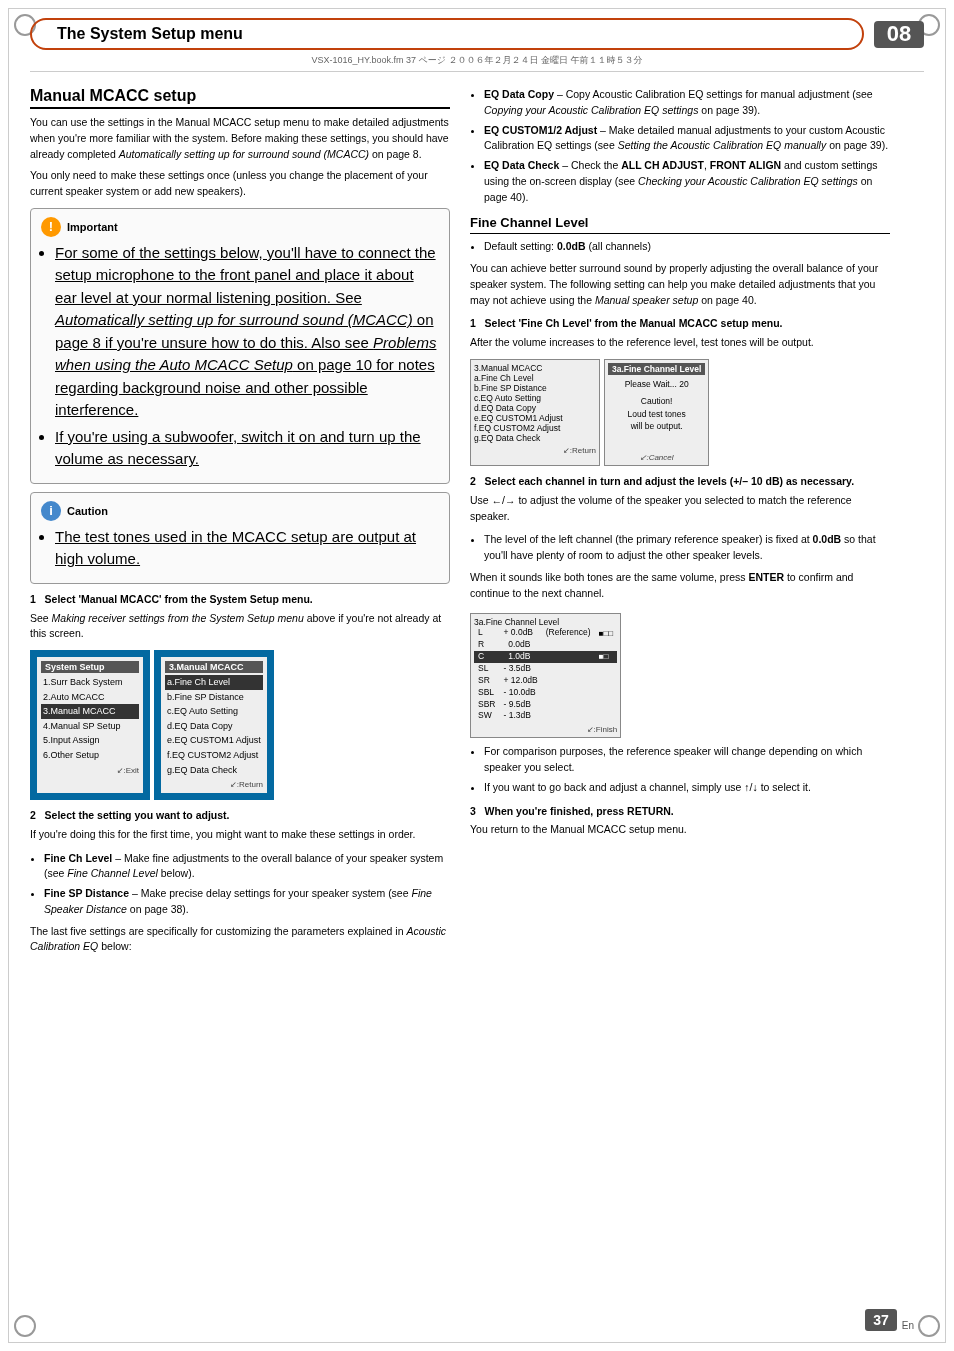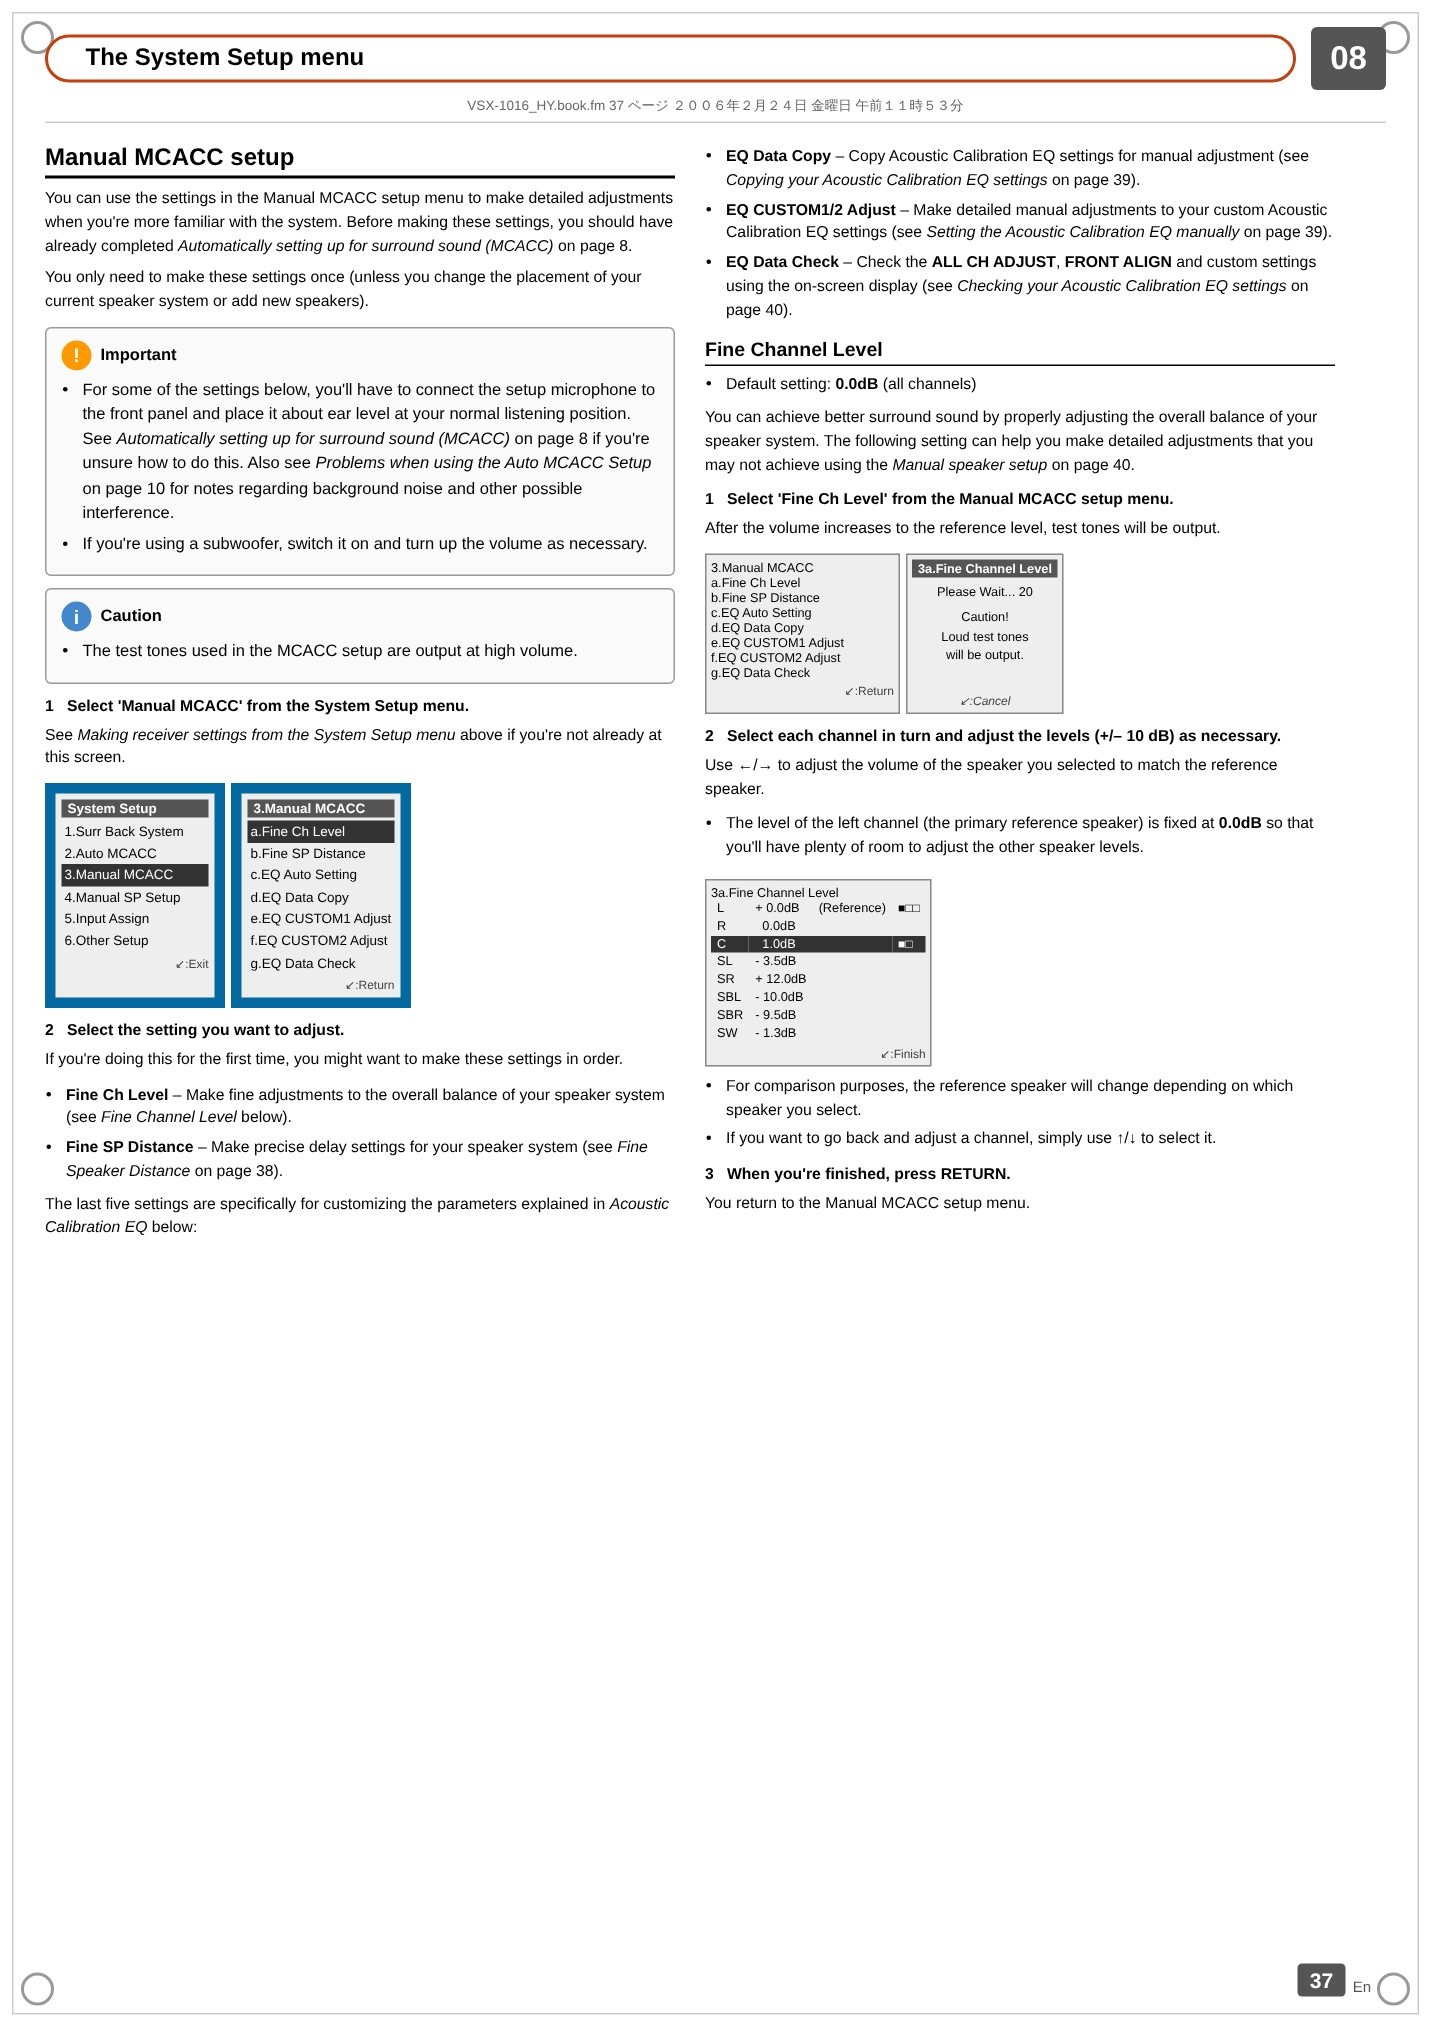--- a/index.html
+++ b/index.html
@@ -47,21 +47,21 @@
       font-weight: bold;
       flex: 1;
       margin-right: 10px;
     }
     .chapter-badge {
       background: #555;
       color: #fff;
       font-size: 22px;
       font-weight: bold;
       width: 50px;
-      height: 42px;
+      height: 27px;
       display: flex;
       align-items: center;
       justify-content: center;
       border-radius: 4px;
     }
 
     
     .filepath-line {
       font-size: 9px;
       color: #666;
@@ -133,22 +133,23 @@
       justify-content: center;
       font-size: 13px;
       font-weight: bold;
       margin-right: 6px;
     }
     .notice-icon.caution {
       background: #4488cc;
     }
     .notice-box ul {
       padding-left: 14px;
-      font-size: 11px;
+      font-size: 15px;
       line-height: 1.5;
+      text-decoration: underline;
     }
     .notice-box li {
       margin-bottom: 4px;
     }
 
     
     .step {
       margin: 8px 0;
     }
     .step-heading {
@@ -426,20 +427,21 @@
     
     <div class="step">
       <p class="step-heading"><strong>2 &nbsp; Select each channel in turn and adjust the levels (+/– 10 dB) as necessary.</strong></p>
       <p>Use ←/→ to adjust the volume of the speaker you selected to match the reference speaker.</p>
     </div>
 
     <ul class="bullet-list">
       <li>The level of the left channel (the primary reference speaker) is fixed at <strong>0.0dB</strong> so that you'll have plenty of room to adjust the other speaker levels.</li>
     </ul>
 
+    <p>When it sounds like both tones are the same volume, press <strong>ENTER</strong> to confirm and continue to the next channel.</p>
 
     
     <div class="ch-level-screen">
       <div class="screen-title">3a.Fine Channel Level</div>
       <table>
         <tbody>
           <tr>
             <td>L</td>
             <td>+ 0.0dB</td>
             <td>(Reference)</td>

